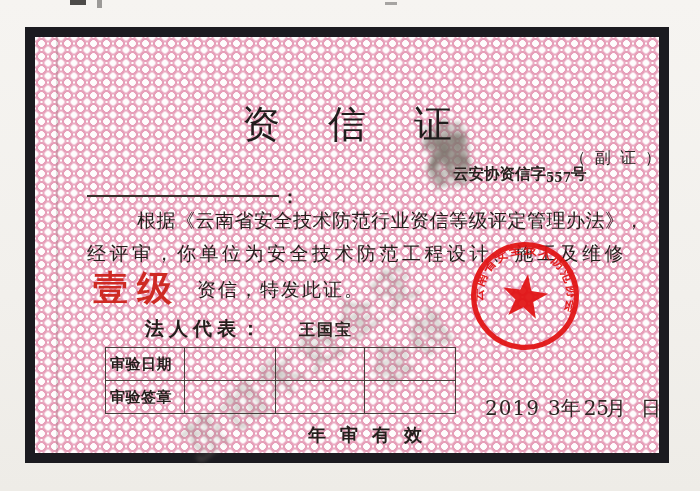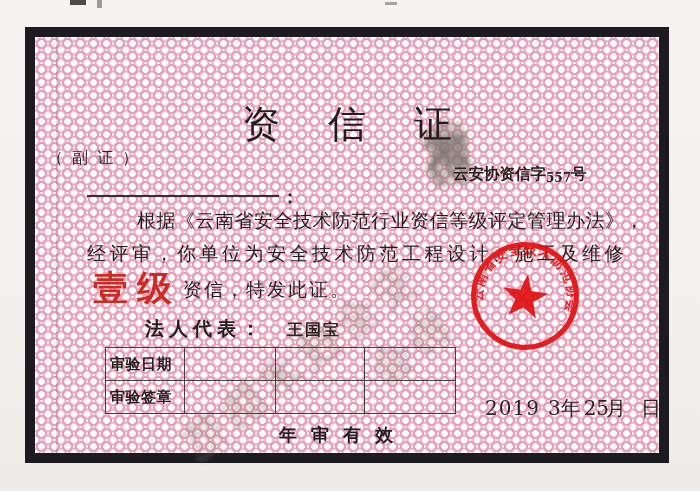--- a/index.html
+++ b/index.html
@@ -27,58 +27,58 @@
   .ghost{position:absolute;color:rgba(125,118,110,.38);filter:blur(2px);pointer-events:none;}
   .ghost1{left:388px;top:32px;width:170px;height:265px;font-size:46px;font-weight:bold;
           writing-mode:vertical-rl;letter-spacing:4px;transform:scaleX(-1) rotate(9deg);}
   .ghost2{left:130px;top:295px;width:300px;height:130px;font-size:42px;font-weight:bold;
           transform:rotate(-38deg) scaleX(-1);letter-spacing:6px;}
 
   .title1{position:absolute;left:0;top:18px;width:100%;text-align:center;
           font-size:39px;font-weight:bold;color:#201d1c;letter-spacing:3px;text-indent:3px;white-space:nowrap;}
   .title2{position:absolute;left:0;top:62px;width:100%;text-align:center;
           font-size:38px;font-weight:normal;color:#201d1c;letter-spacing:48px;text-indent:48px;white-space:nowrap;}
-  .subcert{position:absolute;left:12px;top:111px;width:100%;text-align:left;
+  .subcert{position:absolute;left:4px;top:111px;width:100%;text-align:right;
            font-size:16px;color:#2a2624;letter-spacing:2px;white-space:nowrap;}
 
   .company{position:absolute;left:62px;top:131px;font-size:17px;font-weight:bold;color:#2a2420;letter-spacing:.5px;white-space:nowrap;}
   .company-line{position:absolute;left:52px;top:138px;width:192px;height:20px;border-bottom:2px solid #37312c;}
   .company-colon{position:absolute;left:246px;top:148px;font-size:18px;font-weight:bold;color:#2a2420;}
 
   .certno{position:absolute;left:418px;top:127px;font-size:15.5px;font-weight:bold;color:#27211e;white-space:nowrap;}
   .certno-num{font-size:12px;vertical-align:-3px;letter-spacing:0;}
 
   .body1{position:absolute;left:102px;top:171px;font-size:19px;color:#241f1c;letter-spacing:.5px;white-space:nowrap;}
   .body2{position:absolute;left:52px;top:204px;font-size:19px;color:#241f1c;letter-spacing:3.5px;white-space:nowrap;}
 
   .grade-row{position:absolute;left:58px;top:228px;white-space:nowrap;}
   .grade{font-size:35px;font-weight:bold;color:#ce2a24;letter-spacing:9px;}
-  .grade-suffix{font-size:19px;color:#241f1c;letter-spacing:2px;vertical-align:4px;margin-left:2px;}
+  .grade-suffix{font-size:19px;color:#241f1c;letter-spacing:2px;vertical-align:4px;margin-left:16px;}
 
   .legal-row{position:absolute;left:110px;top:279px;white-space:nowrap;}
   .legal-label{font-size:19px;font-weight:bold;color:#241f1c;letter-spacing:5px;}
-  .legal-name{font-size:16px;font-weight:bold;color:#2a2420;margin-left:22px;letter-spacing:2px;}
+  .legal-name{font-size:16px;font-weight:bold;color:#2a2420;margin-left:34px;letter-spacing:2px;}
 
   .review-table{position:absolute;left:70px;top:310px;border-collapse:collapse;}
   .review-table td{border:1.5px solid #443f3b;height:32px;padding:0;}
   .review-table td.lbl{width:74px;font-size:15px;font-weight:bold;color:#241f1c;padding-left:4px;letter-spacing:.5px;}
   .review-table td.c1{width:90px;}
   .review-table td.c2{width:88px;}
   .review-table td.c3{width:90px;}
 
   .seal{position:absolute;left:433px;top:202px;width:114px;height:114px;transform:rotate(8deg);opacity:.93;}
 
   .date-row{position:absolute;left:450px;top:358px;font-size:20px;color:#2b2522;white-space:nowrap;}
   .d-year{margin-right:8px;letter-spacing:1px;}
   .d-mnum{margin-right:0;}
   .d-ychar{margin-right:3px;}
   .d-dnum{margin-right:-3px;letter-spacing:0;}
   .d-mchar{margin-right:15px;}
 
-  .annual{position:absolute;left:230px;top:386px;width:200px;text-align:left;
+  .annual{position:absolute;left:230px;top:386px;width:200px;text-align:center;
           font-size:18px;font-weight:bold;color:#241f1c;letter-spacing:14px;text-indent:14px;white-space:nowrap;}
 </style>
 </head>
 <body>
 
 <div class="paper">
 
   <div class="scan-mark m1"></div>
   <div class="scan-mark m2"></div>
   <div class="scan-mark m3"></div>

